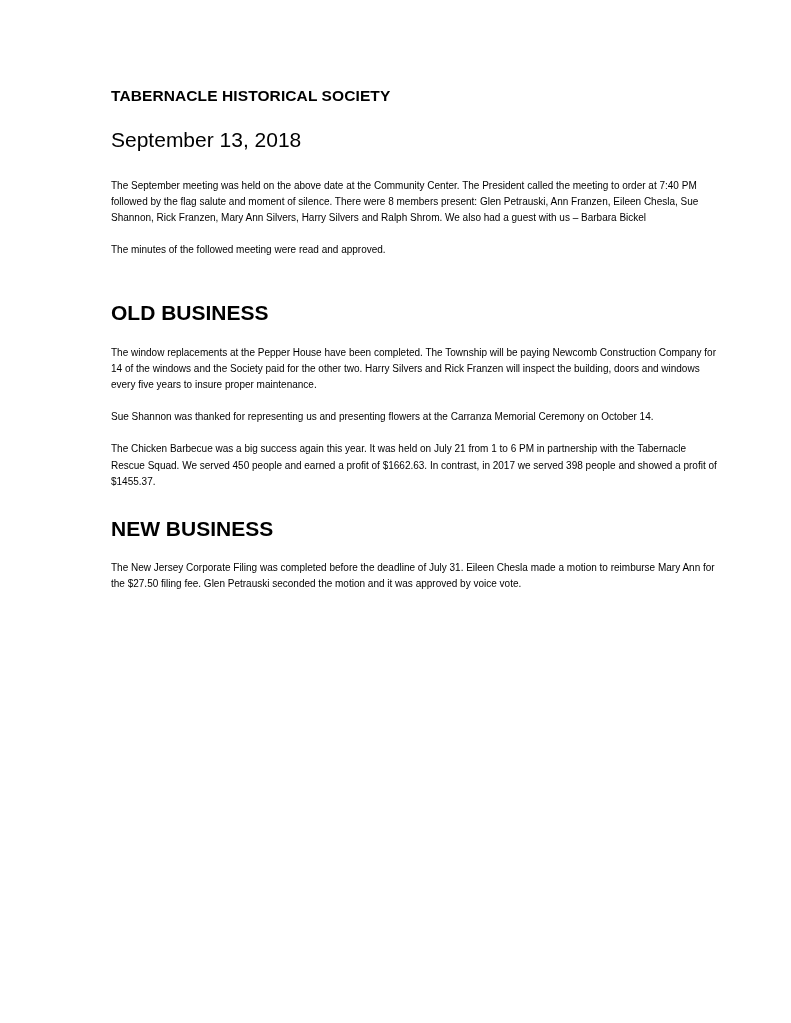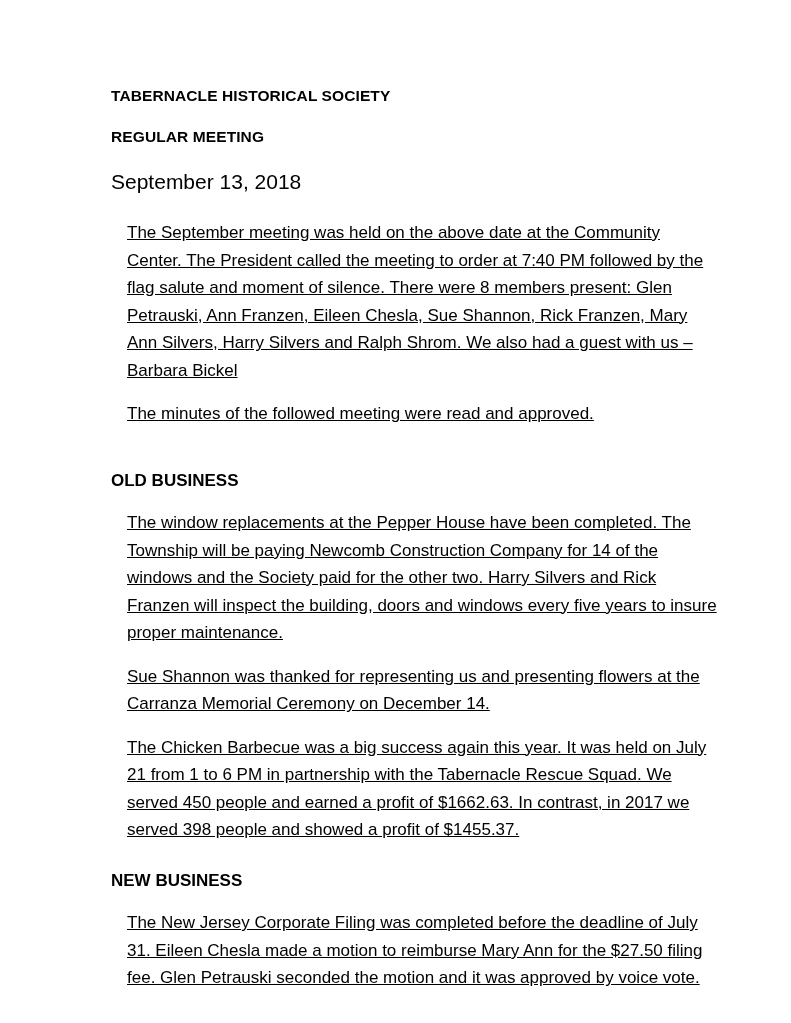--- a/index.html
+++ b/index.html
@@ -32,60 +32,58 @@
     margin: 0 0 22px 0;
     letter-spacing: 0.1px;
   }
   .title-date {
     font-size: 21px;
     font-weight: normal;
     line-height: 1.25;
     margin: 0 0 24px 0;
   }
   .para {
-    font-size: 17px;
+    font-size: 10px;
     line-height: 1.62;
-    margin: 0 0 16px 16px;
+    margin: 0 0 16px 0;
     text-align: left;
-    text-decoration: underline;
   }
   .para.tight {
     margin-bottom: 14px;
   }
   .section-heading {
-    font-size: 17px;
+    font-size: 21px;
     font-weight: bold;
     line-height: 1.25;
     margin: 0 0 18px 0;
   }
   .spacer-large {
     height: 26px;
   }
   .spacer-small {
     height: 10px;
   }
 </style>
 </head>
 <body>
 
 <div class="page">
   <div class="doc-body">
 
     <h1 class="title-line">TABERNACLE HISTORICAL SOCIETY</h1>
-    <h2 class="title-line">REGULAR MEETING</h2>
     <div class="title-date">September 13, 2018</div>
 
     <p class="para">The September meeting was held on the above date at the Community Center.  The President called the meeting to order at 7:40 PM followed by the flag salute and moment of silence.  There were 8 members present: Glen Petrauski, Ann Franzen, Eileen Chesla, Sue Shannon, Rick Franzen, Mary Ann Silvers, Harry Silvers and Ralph Shrom.  We also had a guest with us – Barbara Bickel</p>
     <p class="para">The minutes of the followed meeting were read and approved.</p>
 
     <div class="spacer-large"></div>
 
     <h2 class="section-heading">OLD BUSINESS</h2>
     <p class="para">The window replacements at the Pepper House have been completed.  The Township will be paying Newcomb Construction Company for 14 of the windows and the Society paid for the other two.  Harry Silvers and Rick Franzen will inspect the building, doors and windows every five years to insure proper maintenance.</p>
-    <p class="para">Sue Shannon was thanked for representing us and presenting flowers at the Carranza Memorial Ceremony on December 14.</p>
+    <p class="para">Sue Shannon was thanked for representing us and presenting flowers at the Carranza Memorial Ceremony on October 14.</p>
     <p class="para">The Chicken Barbecue was a big success again this year.  It was held on July 21 from 1 to 6 PM in partnership with the Tabernacle Rescue Squad.  We served 450 people and earned a profit of $1662.63.  In contrast, in 2017 we served 398 people and showed a profit of $1455.37.</p>
 
     <div class="spacer-small"></div>
 
     <h2 class="section-heading">NEW BUSINESS</h2>
     <p class="para">The New Jersey Corporate Filing was completed before the deadline of July 31.  Eileen Chesla made a motion to reimburse Mary Ann for the $27.50 filing fee.  Glen Petrauski seconded the motion and it was approved by voice vote.</p>
 
   </div>
 </div>
 

